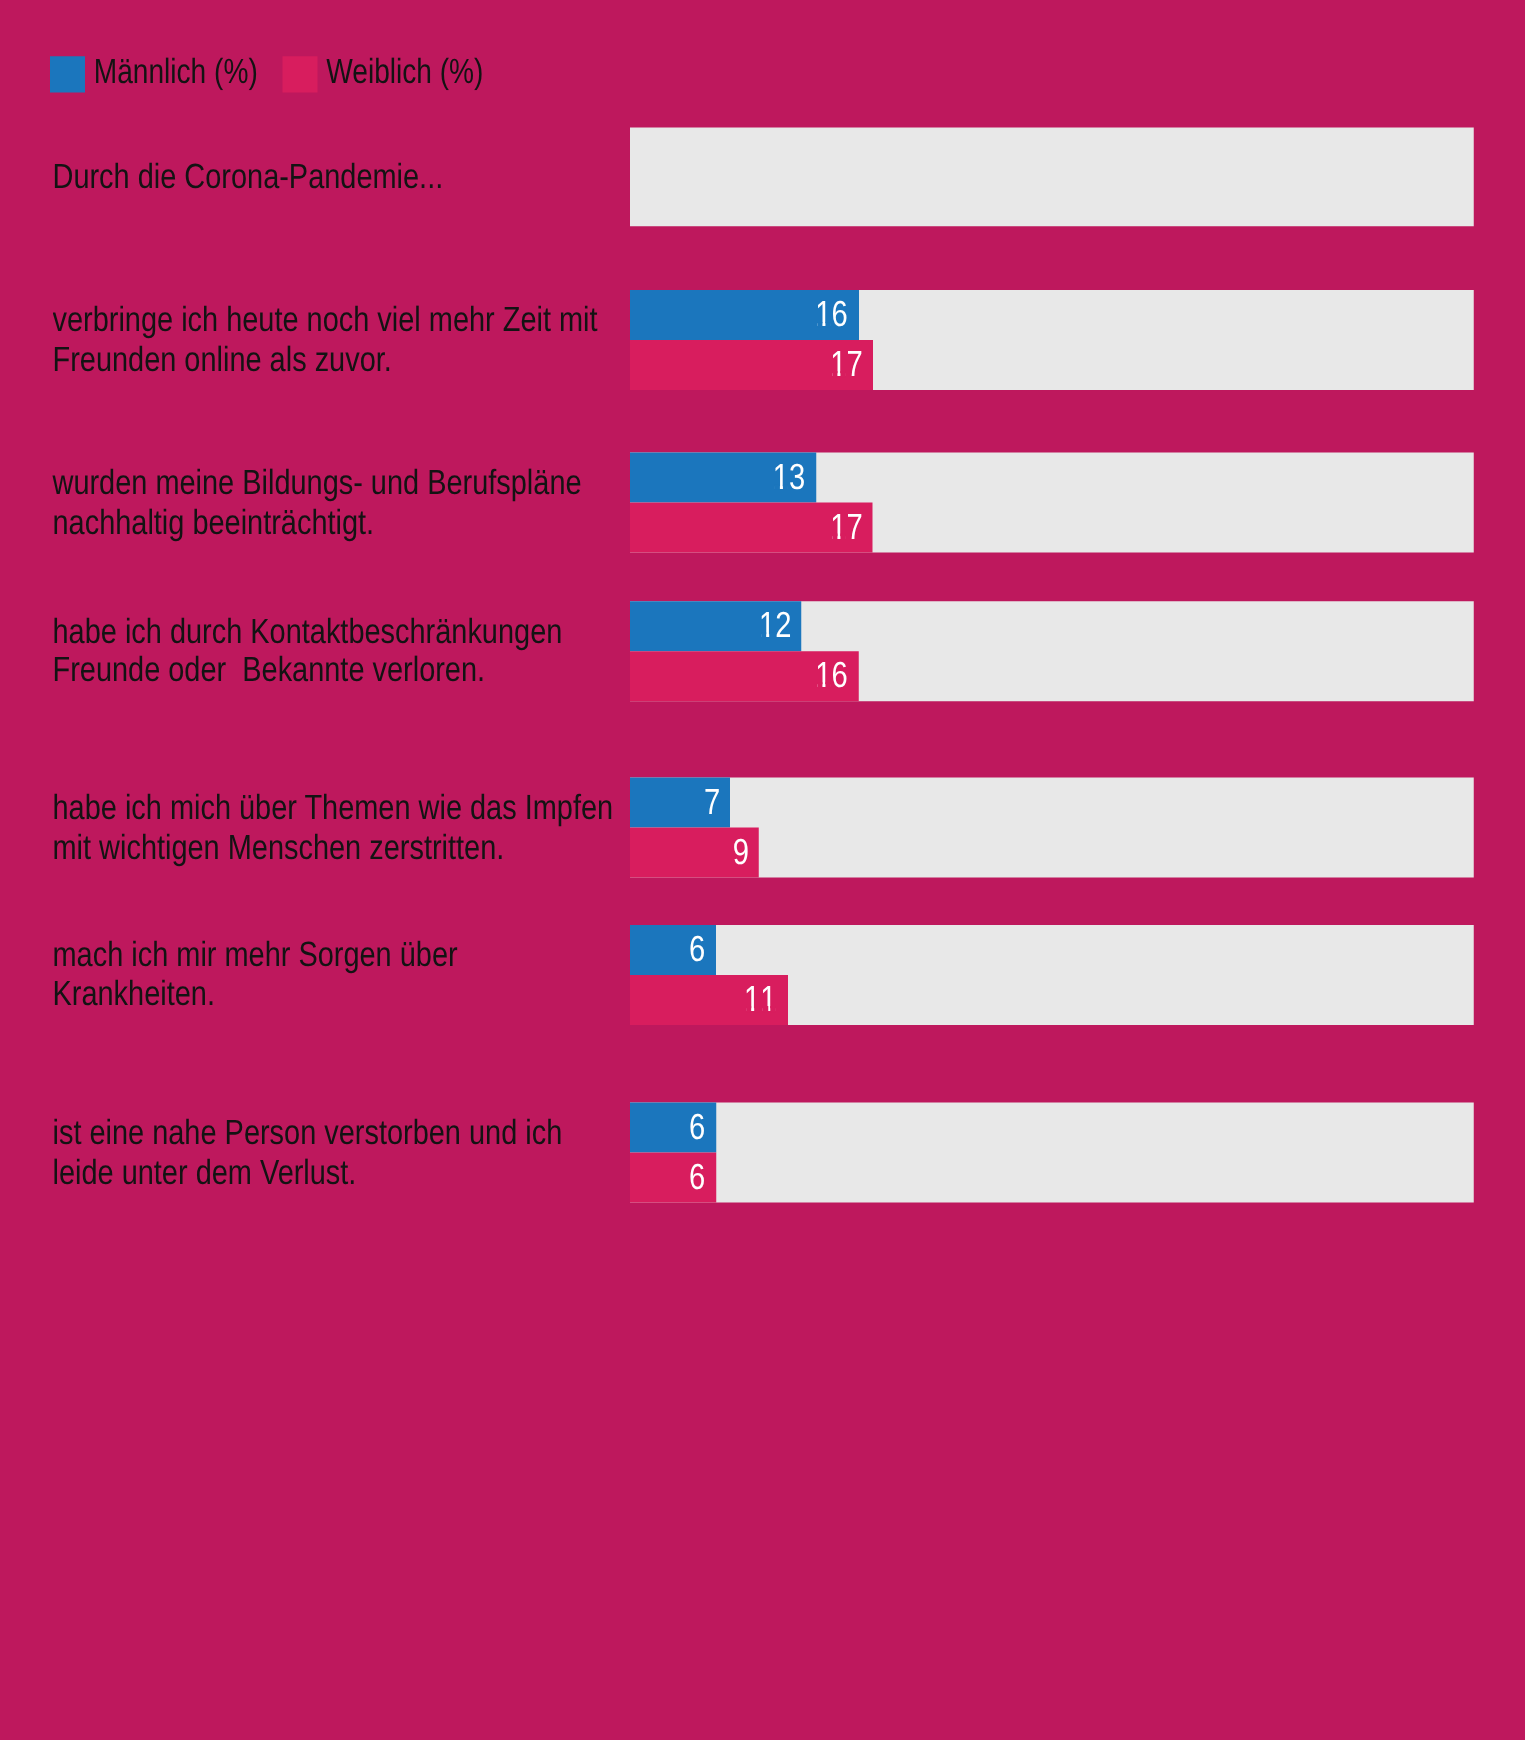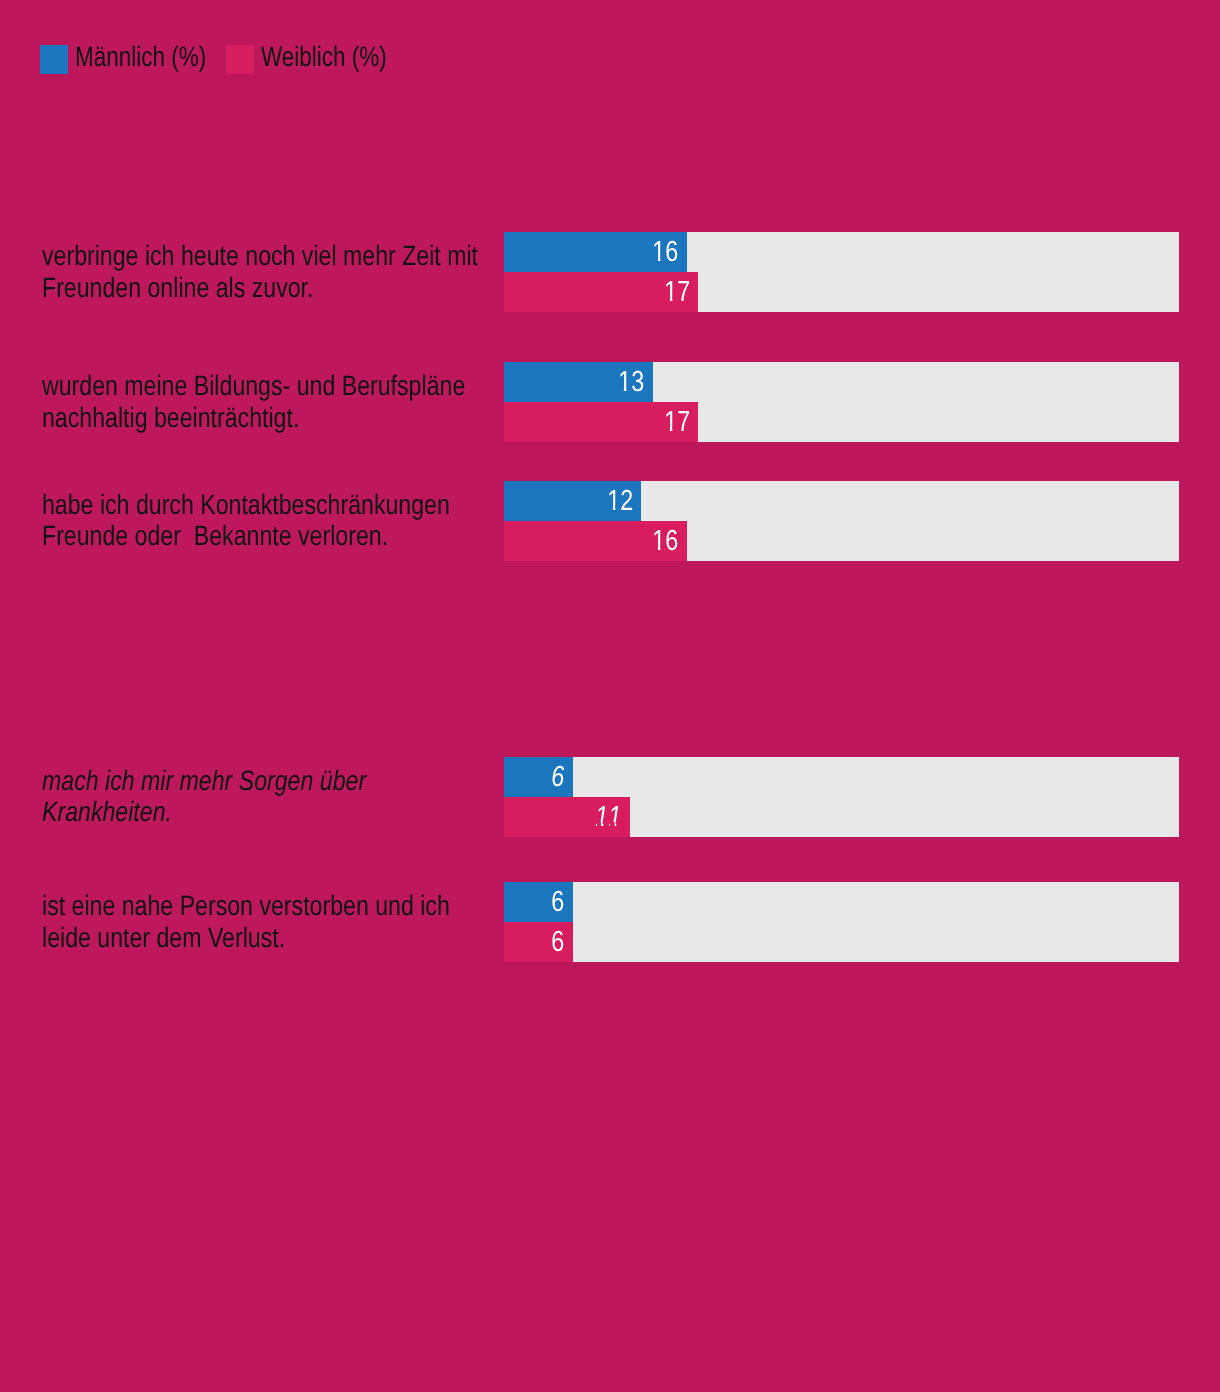--- a/index.html
+++ b/index.html
@@ -59,20 +59,26 @@
   <div class="legend">
     <div class="legend-item" style="left:0px;">
       <span class="legend-swatch" style="background:#1b76bd;"></span>
       <span class="legend-label">Männlich (%)</span>
     </div>
     <div class="legend-item" style="left:185.5px;">
       <span class="legend-swatch" style="background:#d81d5e;"></span>
       <span class="legend-label">Weiblich (%)</span>
     </div>
   </div>
+  <div class="row" style="top:101.80px; height:79.50px;">
+    <div class="track" style="top:0; height:79.50px;"></div>
+    <div class="row-label" style="top:23.45px;">
+      <div class="row-label-line">Durch die Corona-Pandemie...</div>
+    </div>
+  </div>
   <div class="row" style="top:232.20px; height:79.50px;">
     <div class="track" style="top:0; height:79.50px;"></div>
     <div class="row-label" style="top:7.55px;">
       <div class="row-label-line">verbringe ich heute noch viel mehr Zeit mit</div>
       <div class="row-label-line">Freunden online als zuvor.</div>
     </div>
     <div class="bar bar-male" style="top:0.00px; width:182.96px; height:39.75px;"></div>
     <span class="val val-in on-male" style="right:541.24px; top:0.00px; height:39.75px; line-height:39.75px;"><span class="d1">1</span>6</span>
     <div class="bar bar-female" style="top:39.75px; width:194.40px; height:39.75px;"></div>
     <span class="val val-in on-female" style="right:529.81px; top:39.75px; height:39.75px; line-height:39.75px;"><span class="d1">1</span>7</span>
@@ -92,21 +98,32 @@
     <div class="track" style="top:0; height:79.50px;"></div>
     <div class="row-label" style="top:7.55px;">
       <div class="row-label-line">habe ich durch Kontaktbeschränkungen</div>
       <div class="row-label-line">Freunde oder  Bekannte verloren.</div>
     </div>
     <div class="bar bar-male" style="top:0.00px; width:137.22px; height:39.75px;"></div>
     <span class="val val-in on-male" style="right:586.98px; top:0.00px; height:39.75px; line-height:39.75px;"><span class="d1">1</span>2</span>
     <div class="bar bar-female" style="top:39.75px; width:182.96px; height:39.75px;"></div>
     <span class="val val-in on-female" style="right:541.24px; top:39.75px; height:39.75px; line-height:39.75px;"><span class="d1">1</span>6</span>
   </div>
-  <div class="row" style="top:757px; height:79.50px;font-style:italic;">
+  <div class="row" style="top:622.20px; height:79.50px;">
+    <div class="track" style="top:0; height:79.50px;"></div>
+    <div class="row-label" style="top:7.55px;">
+      <div class="row-label-line">habe ich mich über Themen wie das Impfen</div>
+      <div class="row-label-line">mit wichtigen Menschen zerstritten.</div>
+    </div>
+    <div class="bar bar-male" style="top:0.00px; width:80.05px; height:39.75px;"></div>
+    <span class="val val-in on-male" style="right:644.16px; top:0.00px; height:39.75px; line-height:39.75px;">7</span>
+    <div class="bar bar-female" style="top:39.75px; width:102.92px; height:39.75px;"></div>
+    <span class="val val-in on-female" style="right:621.29px; top:39.75px; height:39.75px; line-height:39.75px;">9</span>
+  </div>
+  <div class="row" style="top:740px; height:79.50px;">
     <div class="track" style="top:0; height:79.50px;"></div>
     <div class="row-label" style="top:7.55px;">
       <div class="row-label-line">mach ich mir mehr Sorgen über</div>
       <div class="row-label-line">Krankheiten.</div>
     </div>
     <div class="bar bar-male" style="top:0.00px; width:68.61px; height:39.75px;"></div>
     <span class="val val-in on-male" style="right:655.59px; top:0.00px; height:39.75px; line-height:39.75px;">6</span>
     <div class="bar bar-female" style="top:39.75px; width:125.79px; height:39.75px;"></div>
     <span class="val val-in on-female" style="right:598.42px; top:39.75px; height:39.75px; line-height:39.75px;"><span class="d1">1</span><span class="d1">1</span></span>
   </div>

